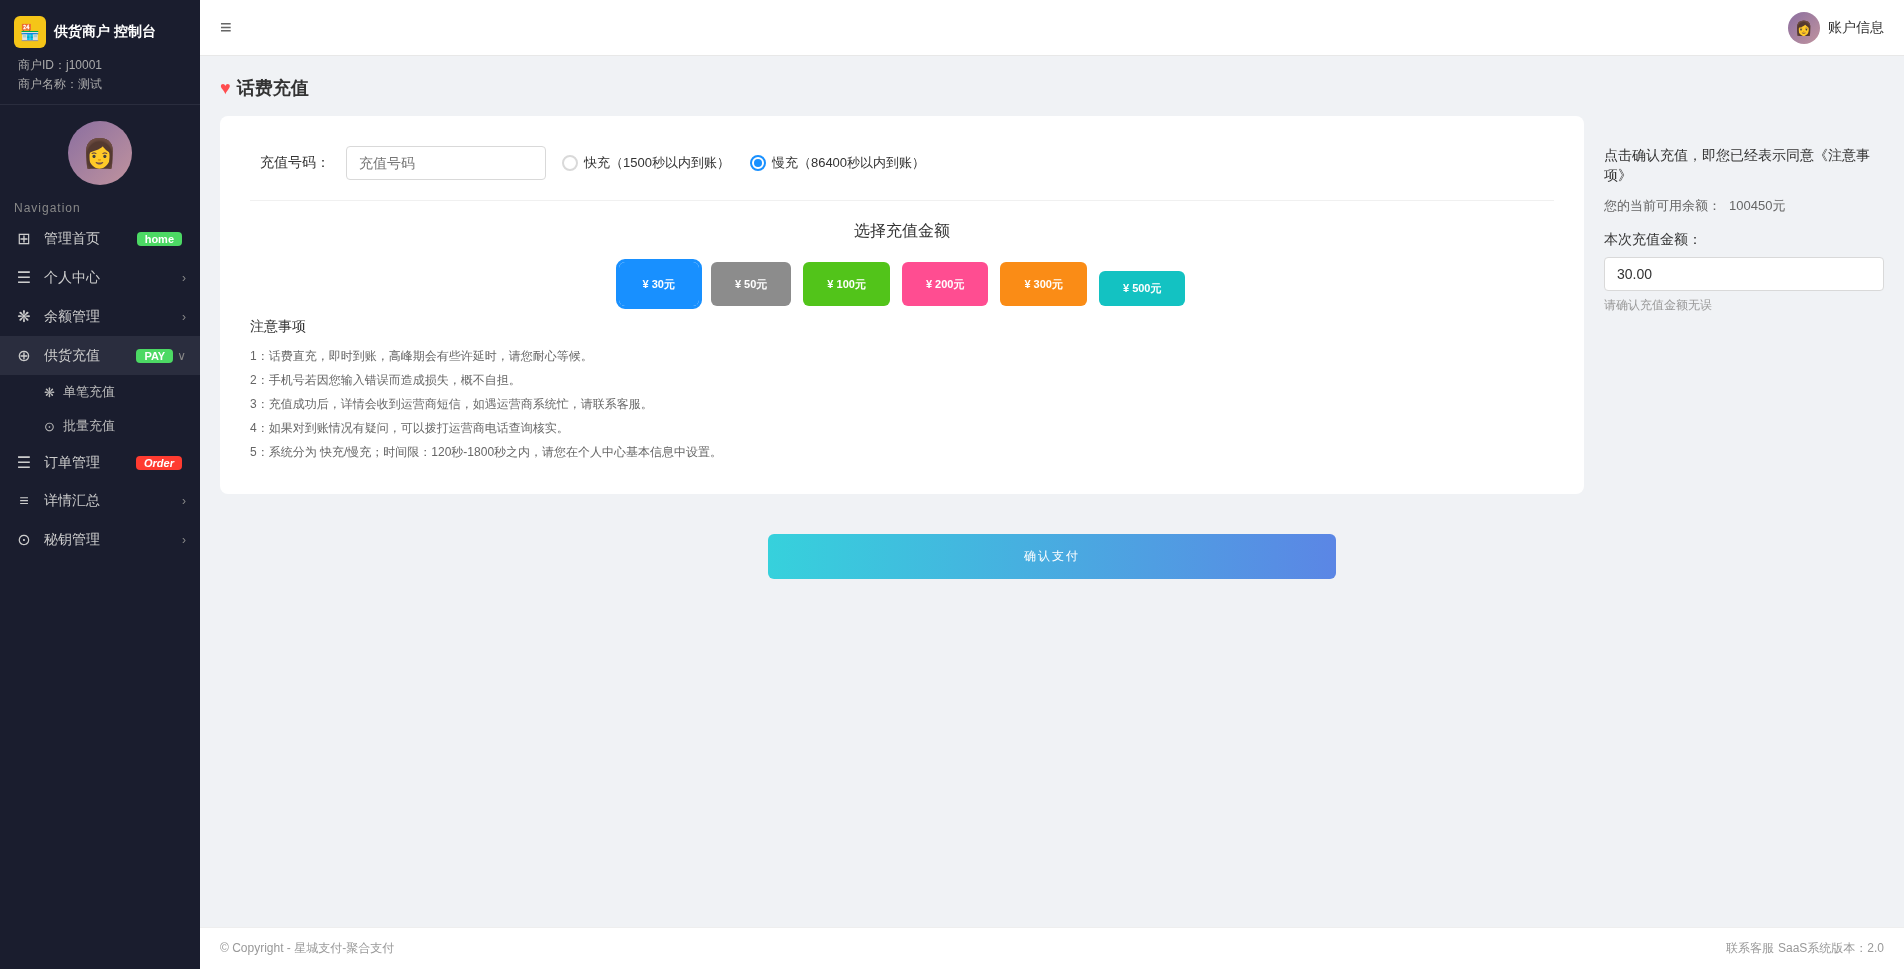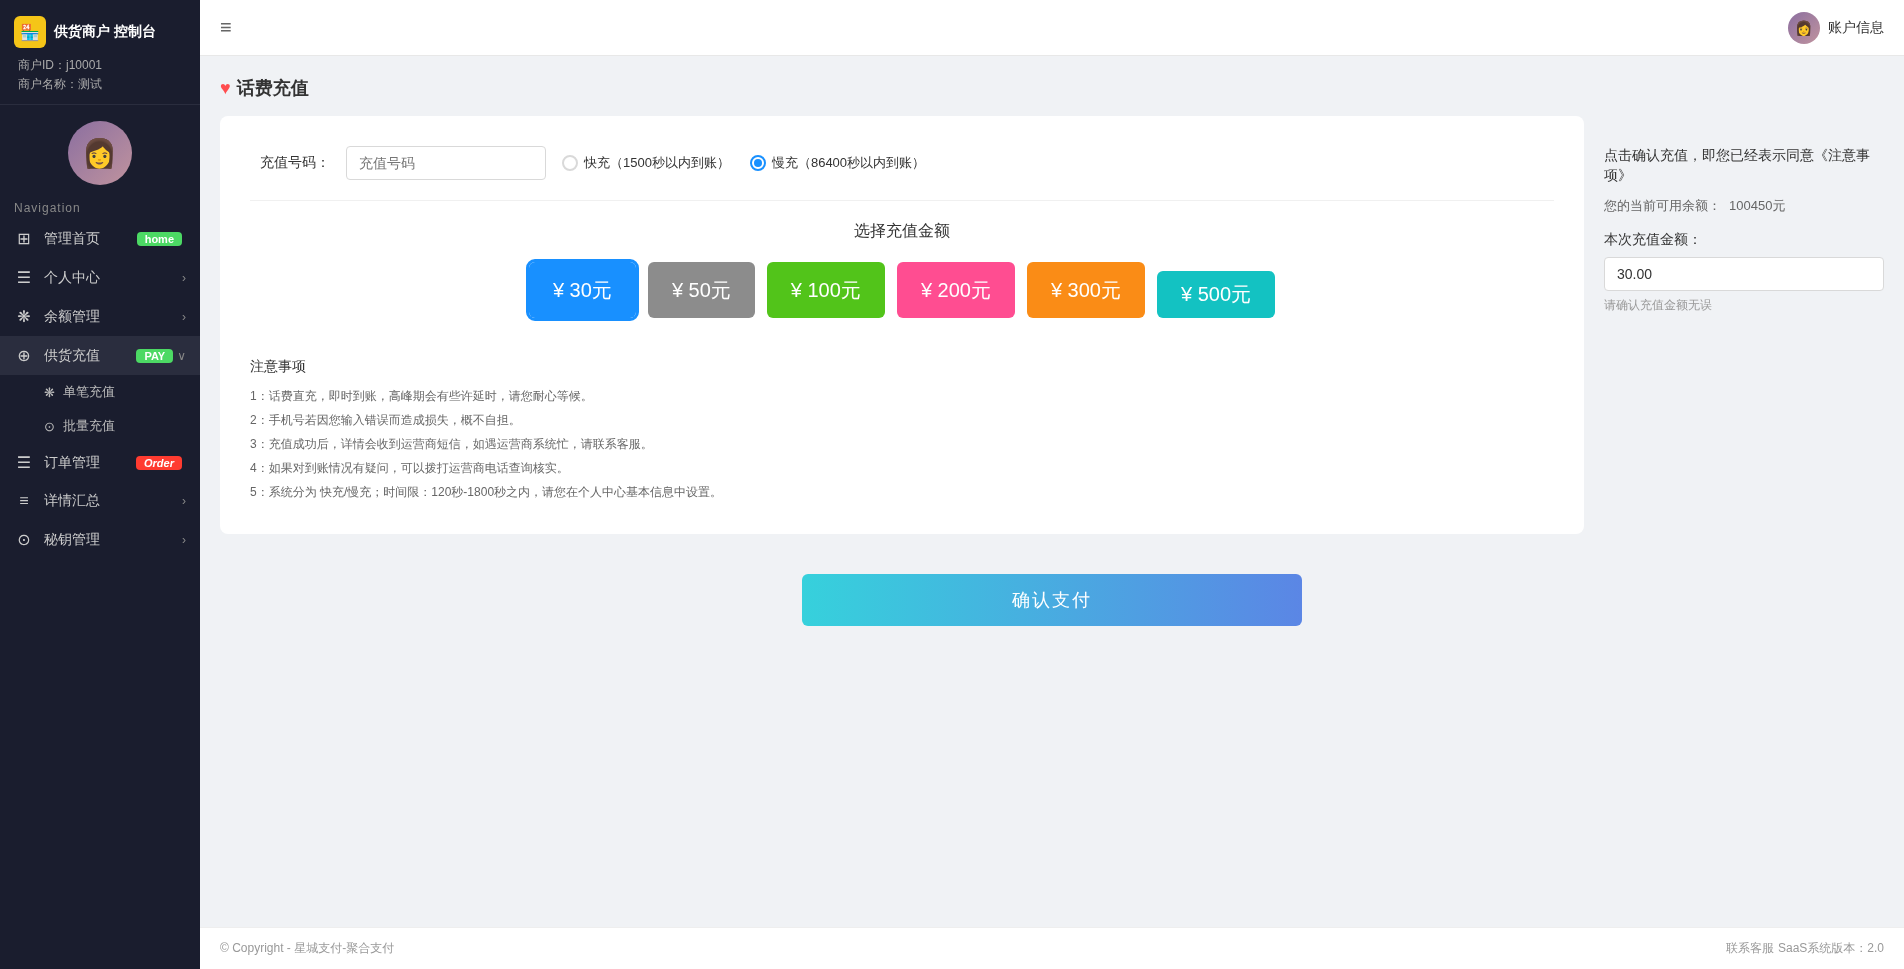--- a/index.html
+++ b/index.html
@@ -249,37 +249,37 @@
     }
     .amount-buttons {
       display: flex;
       justify-content: center;
       gap: 12px;
       flex-wrap: wrap;
     }
     .amount-btn {
       padding: 10px 24px;
       border-radius: 6px;
-      font-size: 20px;
-      font-weight: normal;
+      font-size: 11px;
+      font-weight: bold;
       cursor: pointer;
       border: none;
       color: #fff;
       text-align: center;
     }
     .amount-btn.blue { background: #1890ff; }
     .amount-btn.gray { background: #8c8c8c; }
     .amount-btn.green { background: #52c41a; }
     .amount-btn.pink { background: #ff4d91; }
     .amount-btn.orange { background: #fa8c16; }
     .amount-btn.cyan { background: #13c2c2; margin-top: 9px; }
     .amount-btn.selected { outline: 3px solid #1890ff; }
 
     
-    .notes-section { margin-top: 40px; }
+    .notes-section { margin-top: 12px; }
     .notes-title { font-size: 14px; color: #333; margin-bottom: 8px; }
     .notes-list { list-style: none; padding: 0; }
     .notes-list li {
       font-size: 12px;
       color: #666;
       line-height: 2;
       padding-left: 0;
     }
 
     
@@ -337,22 +337,22 @@
     .confirm-area {
       text-align: center;
       padding: 20px 0;
     }
     .confirm-btn {
       background: linear-gradient(90deg, #36d1dc, #5b86e5);
       color: #fff;
       border: none;
       border-radius: 6px;
       padding: 14px 16px;
-      width: 500px;
-      font-size: 18px;
+      width: 568px;
+      font-size: 12px;
       cursor: pointer;
       letter-spacing: 2px;
     }
 
     
     .footer {
       background: #fff;
       padding: 12px 20px;
       font-size: 12px;
       color: #999;

